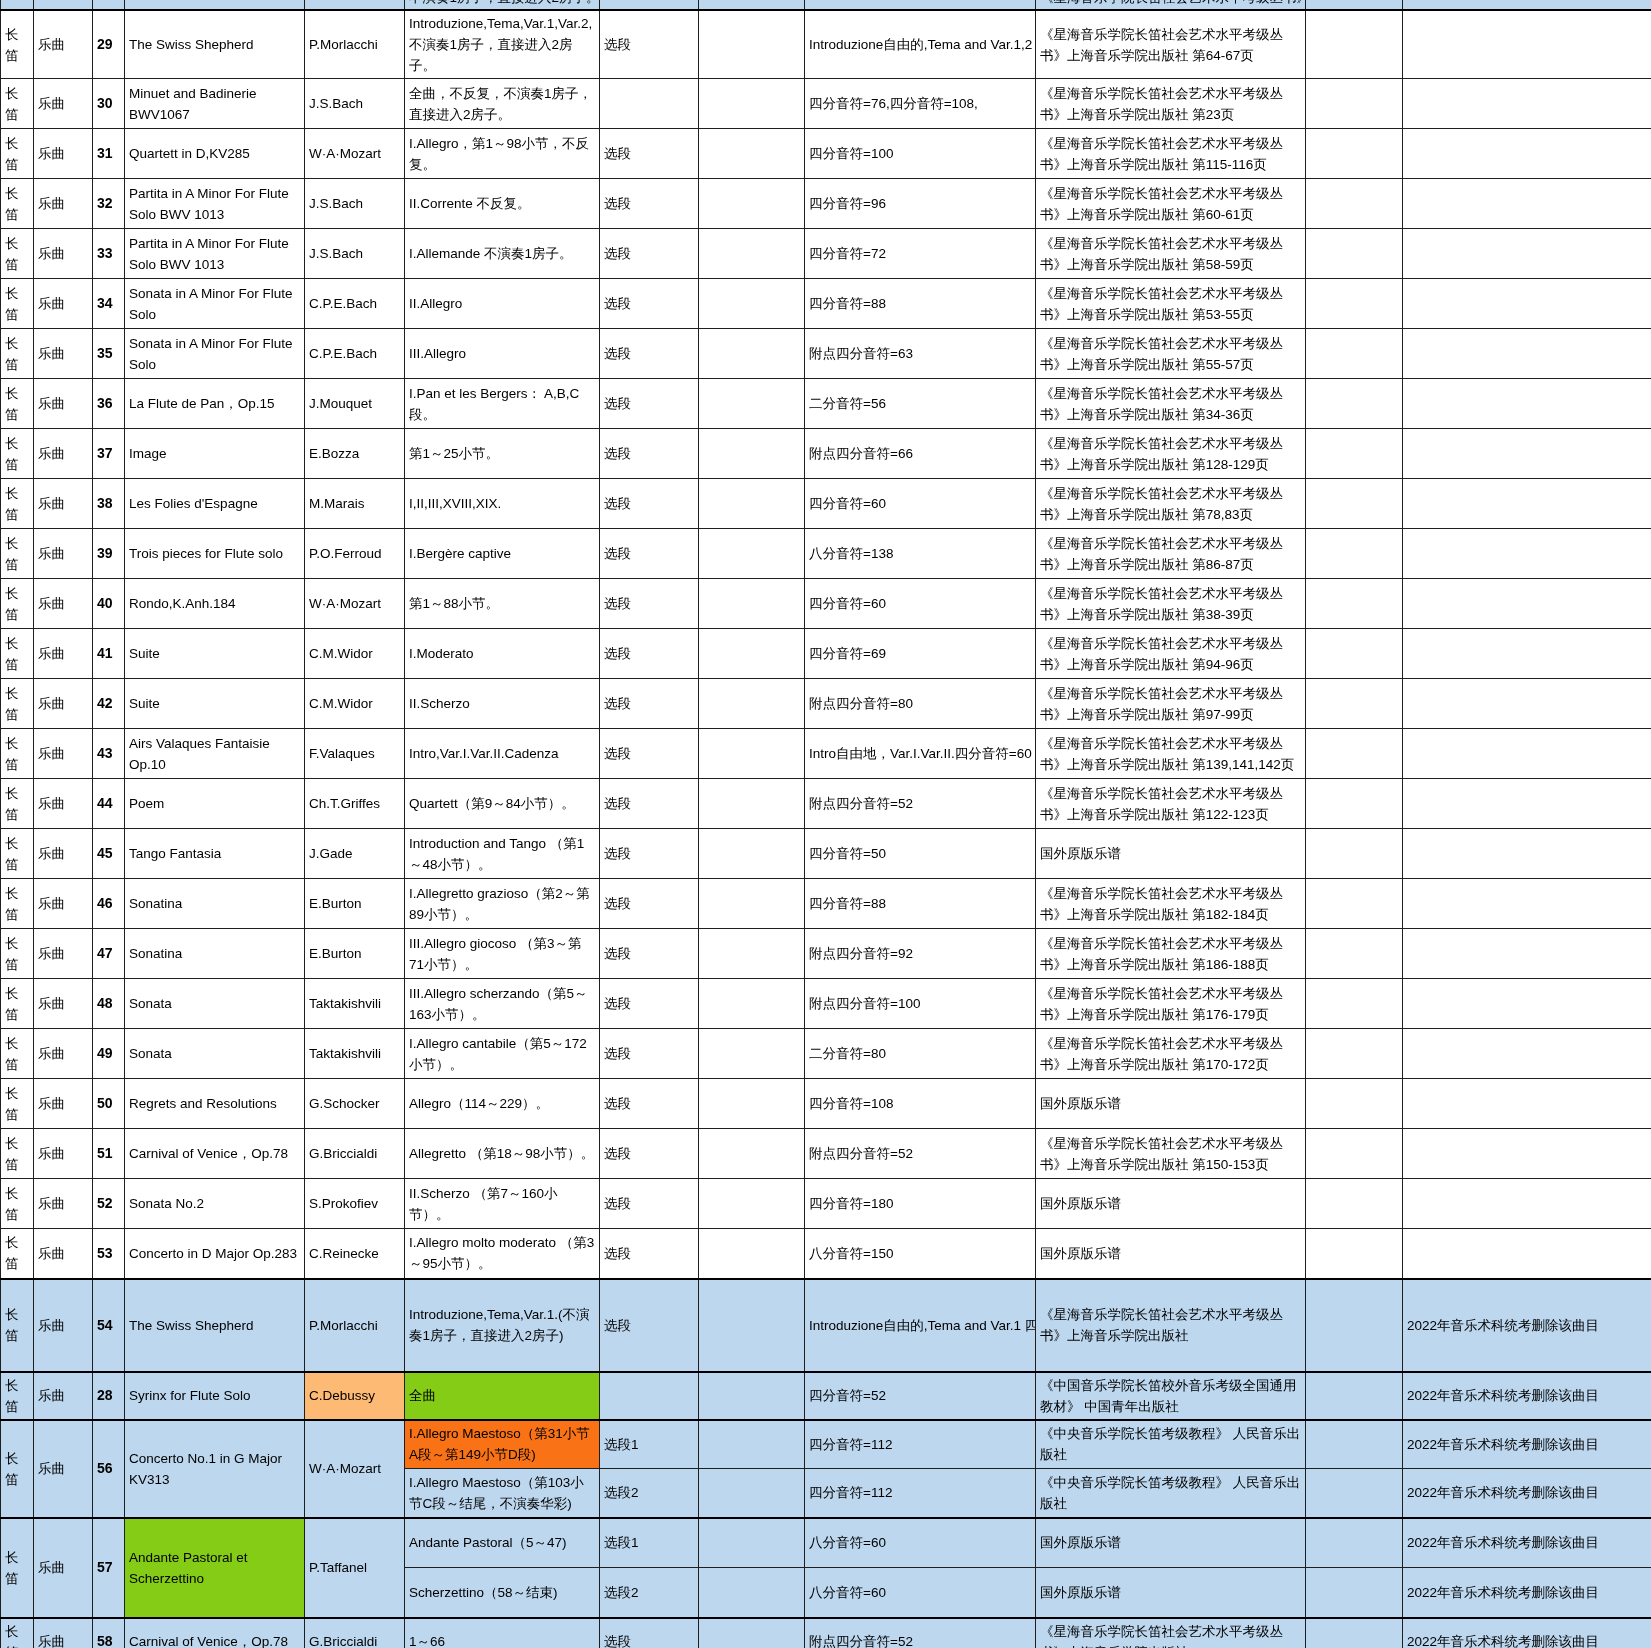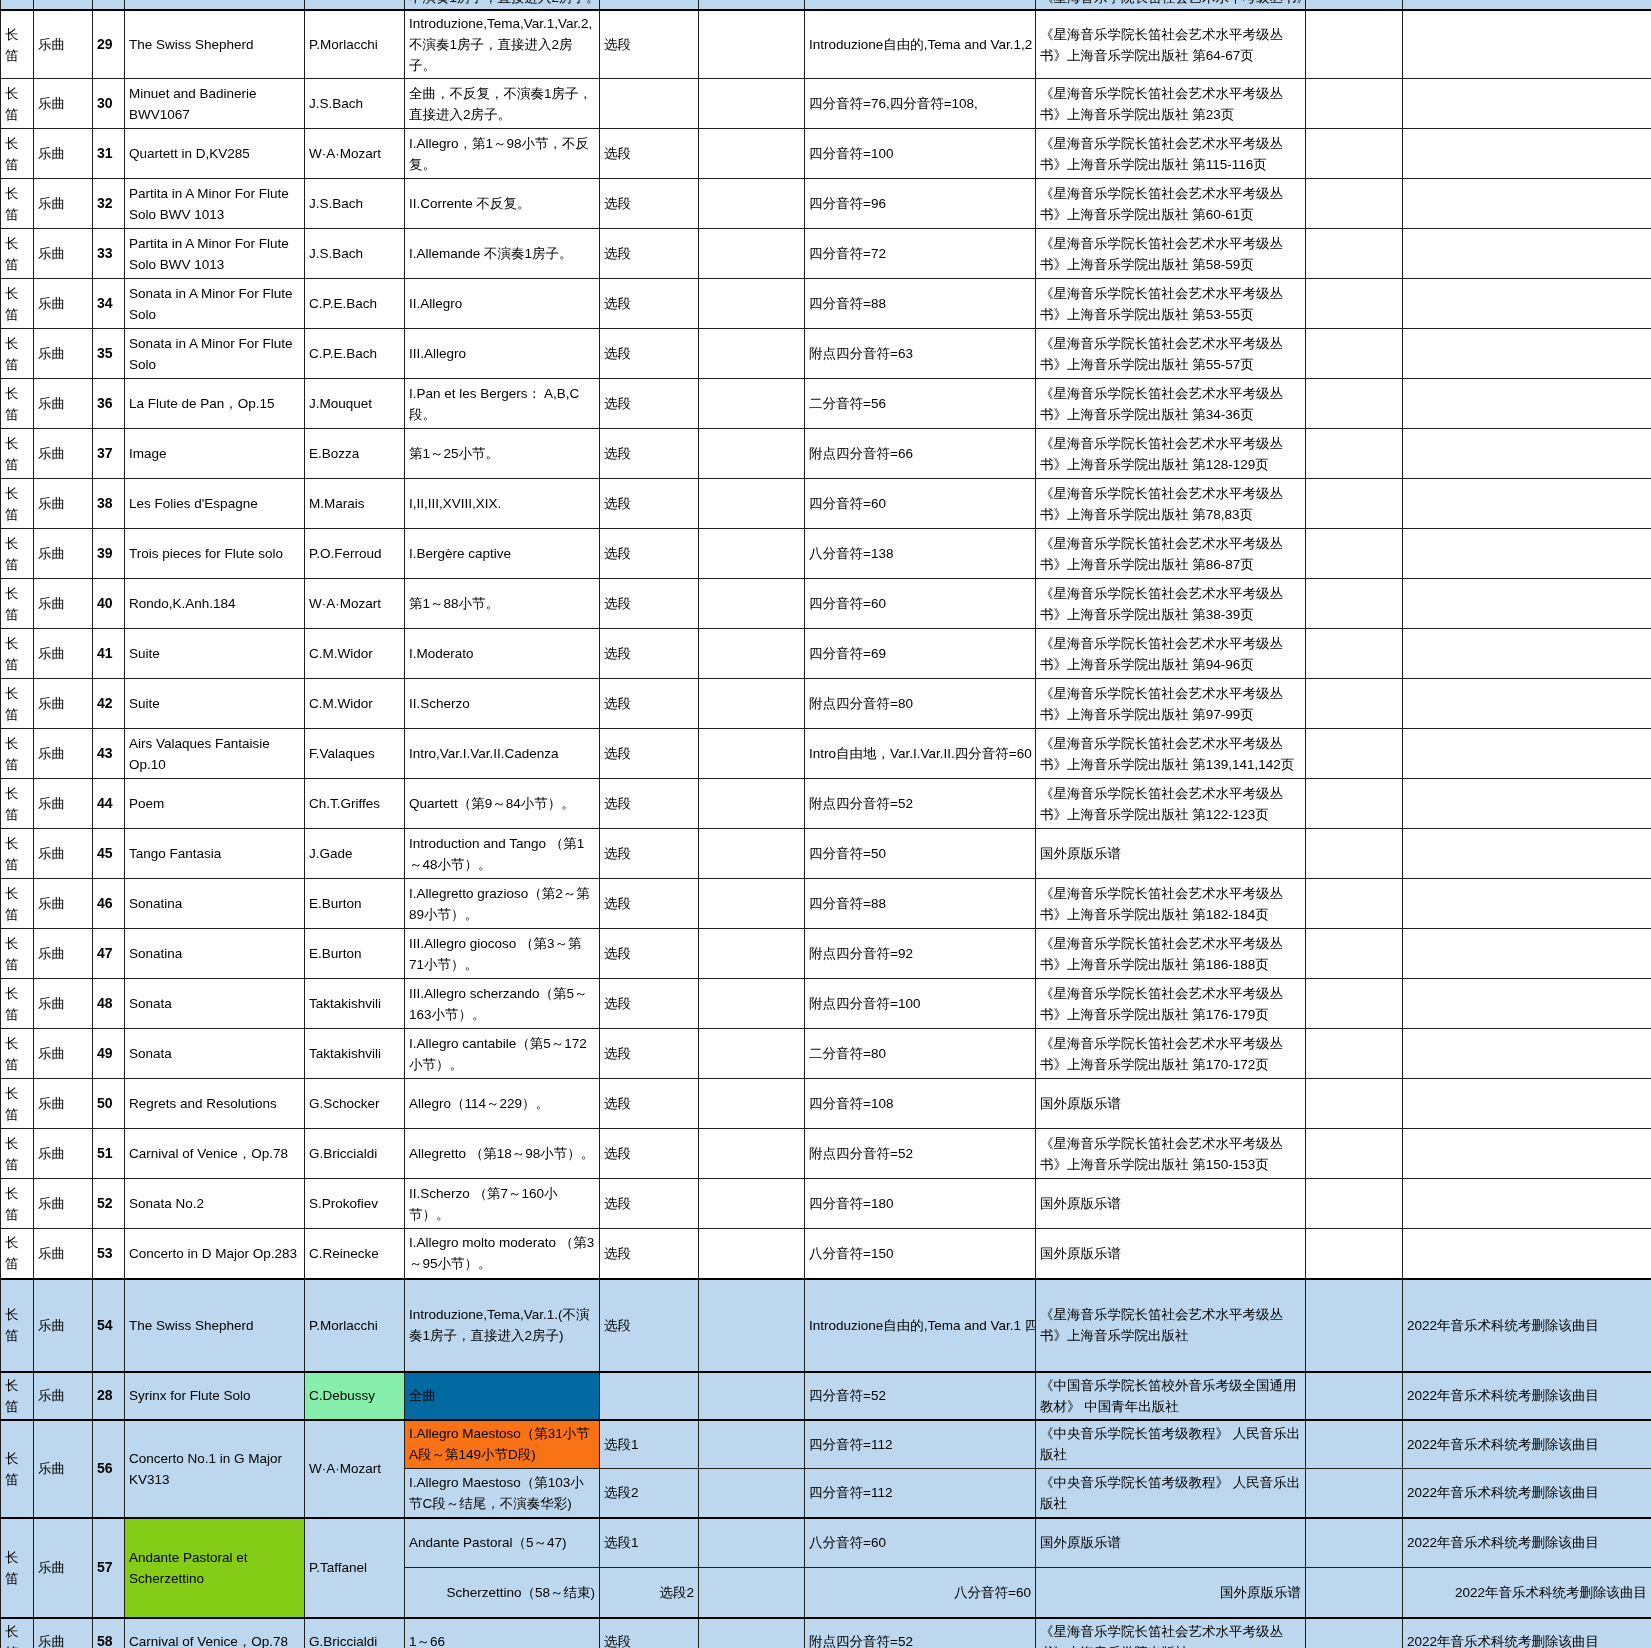--- a/index.html
+++ b/index.html
@@ -432,22 +432,22 @@
         <td class="c-tempo" style="background: rgb(189, 215, 238);">Introduzione自由的,Tema and Var.1 四</td>
         <td class="c-source" style="background: rgb(189, 215, 238);">《星海音乐学院长笛社会艺术水平考级丛书》上海音乐学院出版社</td>
         <td class="c-empty2" style="background: rgb(189, 215, 238);"></td>
         <td class="c-note" style="background: rgb(189, 215, 238);">2022年音乐术科统考删除该曲目</td>
       </tr>
       <tr class="hl sec" style="height: 48px;">
         <td class="c-instrument" style="background: rgb(189, 215, 238);">长笛</td>
         <td class="c-category" style="background: rgb(189, 215, 238);">乐曲</td>
         <td class="c-no" style="background: rgb(189, 215, 238);">28</td>
         <td class="c-title" style="background: rgb(189, 215, 238);">Syrinx for Flute Solo</td>
-        <td class="c-composer" style="background: #86efac;">C.Debussy</td>
-        <td class="c-desc" style="background: #0369a1; margin-left: 30px;">全曲</td>
+        <td class="c-composer" style="background: #fdba74;">C.Debussy</td>
+        <td class="c-desc" style="background: #84cc16; margin-left: 30px;">全曲</td>
         <td class="c-sel" style="background: rgb(189, 215, 238);"></td>
         <td class="c-empty" style="background: rgb(189, 215, 238);"></td>
         <td class="c-tempo" style="background: rgb(189, 215, 238);">四分音符=52</td>
         <td class="c-source" style="background: rgb(189, 215, 238);">《中国音乐学院长笛校外音乐考级全国通用教材》 中国青年出版社</td>
         <td class="c-empty2" style="background: rgb(189, 215, 238);"></td>
         <td class="c-note" style="background: rgb(189, 215, 238);">2022年音乐术科统考删除该曲目</td>
       </tr>
       <tr class="hl sec" style="height: 49px;">
         <td class="c-instrument" rowspan="2" style="background: rgb(189, 215, 238);">长笛</td>
         <td class="c-category" rowspan="2" style="background: rgb(189, 215, 238);">乐曲</td>
@@ -478,21 +478,21 @@
         <td class="c-title" rowspan="2" style="background: #84cc16;">Andante Pastoral et Scherzettino</td>
         <td class="c-composer" rowspan="2" style="background: rgb(189, 215, 238);">P.Taffanel</td>
         <td class="c-desc" style="background: rgb(189, 215, 238);">Andante Pastoral（5～47)</td>
         <td class="c-sel" style="background: rgb(189, 215, 238);">选段1</td>
         <td class="c-empty" style="background: rgb(189, 215, 238);"></td>
         <td class="c-tempo" style="background: rgb(189, 215, 238);">八分音符=60</td>
         <td class="c-source" style="background: rgb(189, 215, 238);">国外原版乐谱</td>
         <td class="c-empty2" style="background: rgb(189, 215, 238);"></td>
         <td class="c-note" style="background: rgb(189, 215, 238);">2022年音乐术科统考删除该曲目</td>
       </tr>
-      <tr class="hl" style="height: 50px; text-align: right;">
+      <tr class="hl" style="height: 50px;">
         <td class="c-desc" style="background: rgb(189, 215, 238);">Scherzettino（58～结束)</td>
         <td class="c-sel" style="background: rgb(189, 215, 238);">选段2</td>
         <td class="c-empty" style="background: rgb(189, 215, 238);"></td>
         <td class="c-tempo" style="background: rgb(189, 215, 238);">八分音符=60</td>
         <td class="c-source" style="background: rgb(189, 215, 238);">国外原版乐谱</td>
         <td class="c-empty2" style="background: rgb(189, 215, 238);"></td>
         <td class="c-note" style="background: rgb(189, 215, 238);">2022年音乐术科统考删除该曲目</td>
       </tr>
       <tr class="hl sec" style="height: 48px;">
         <td class="c-instrument" style="background: rgb(189, 215, 238);">长笛</td>

